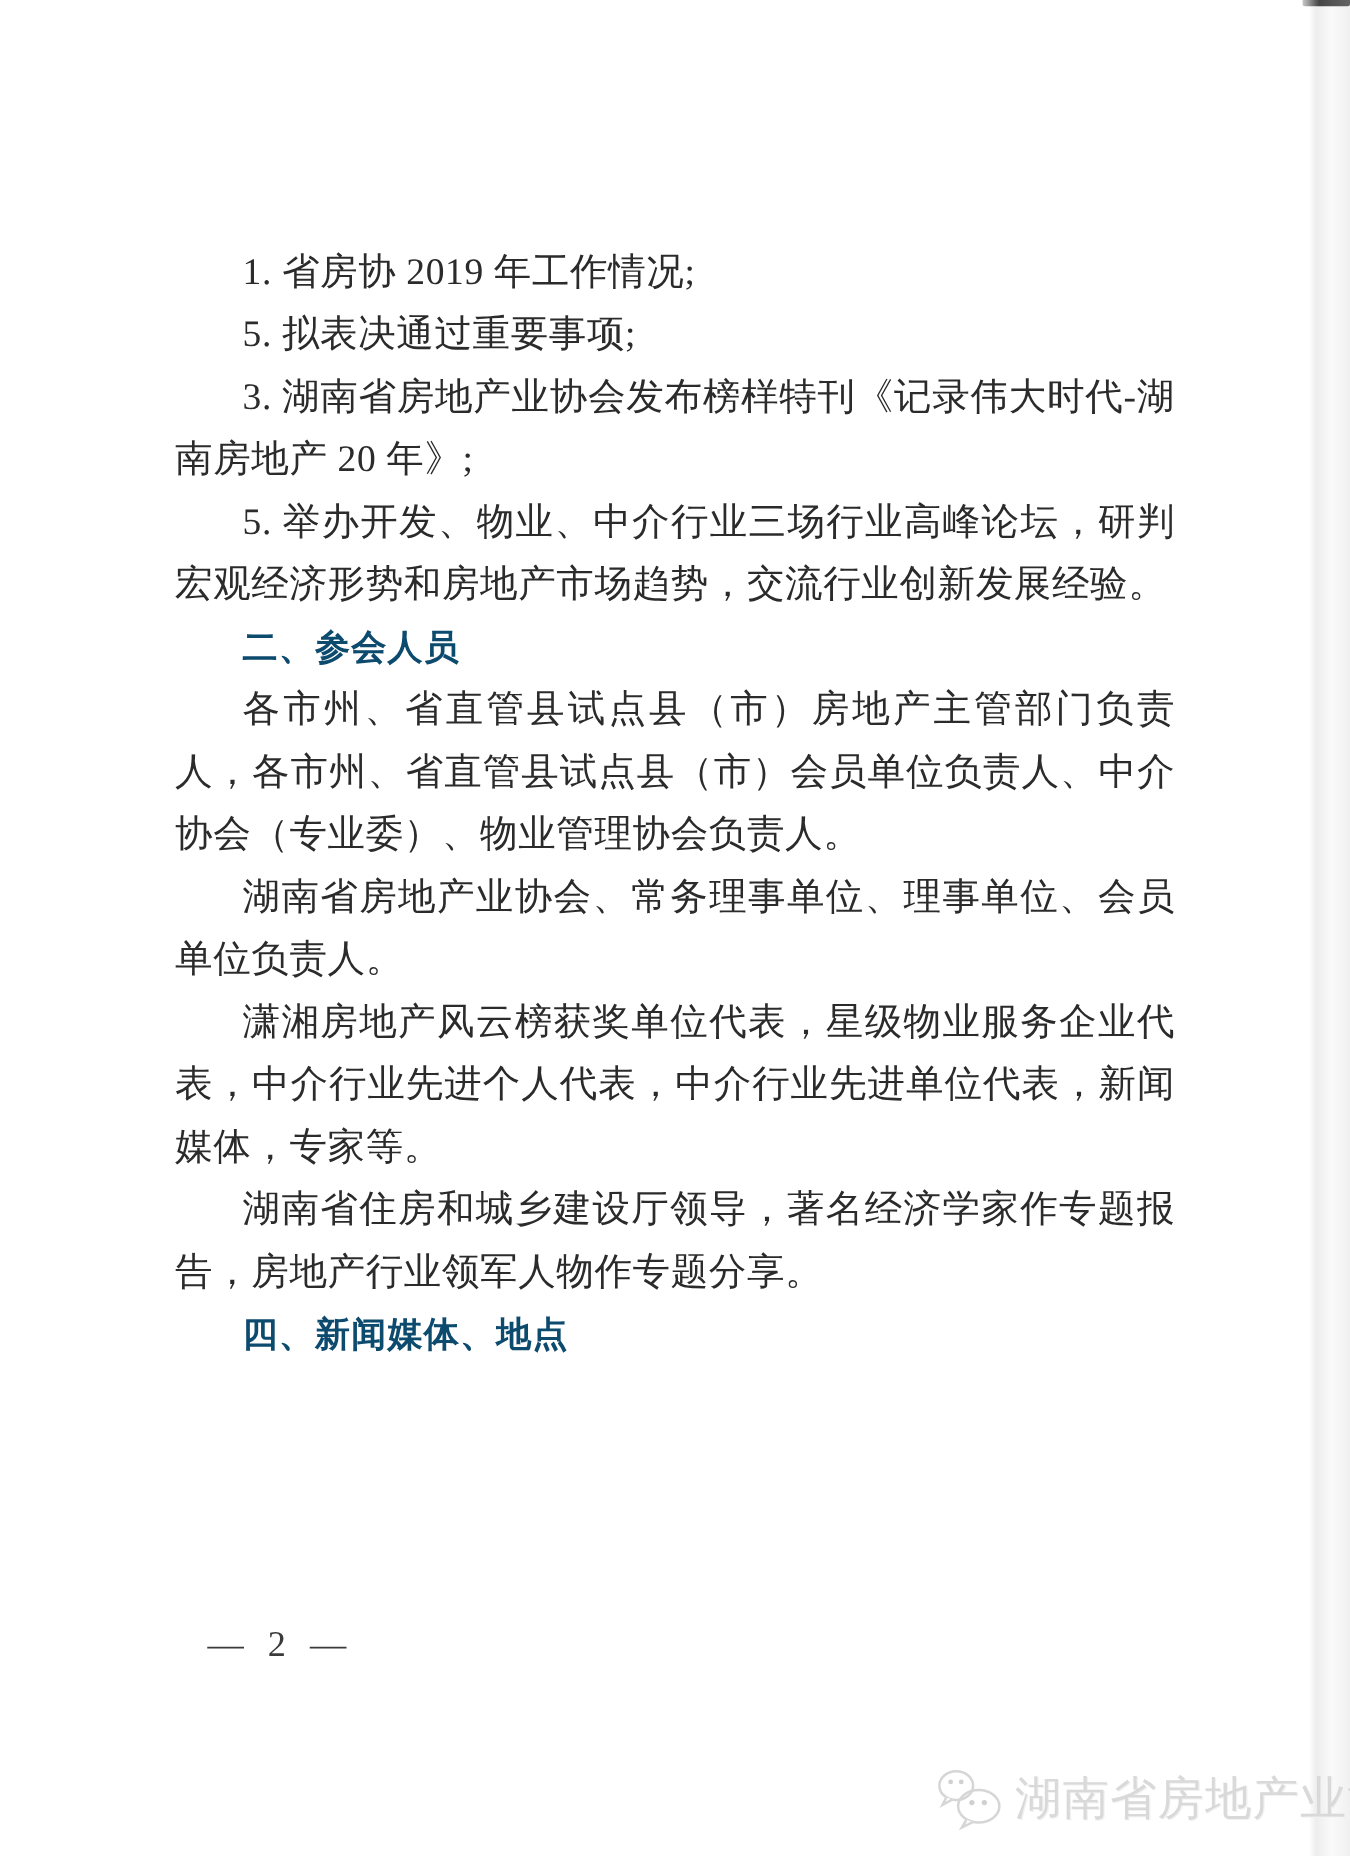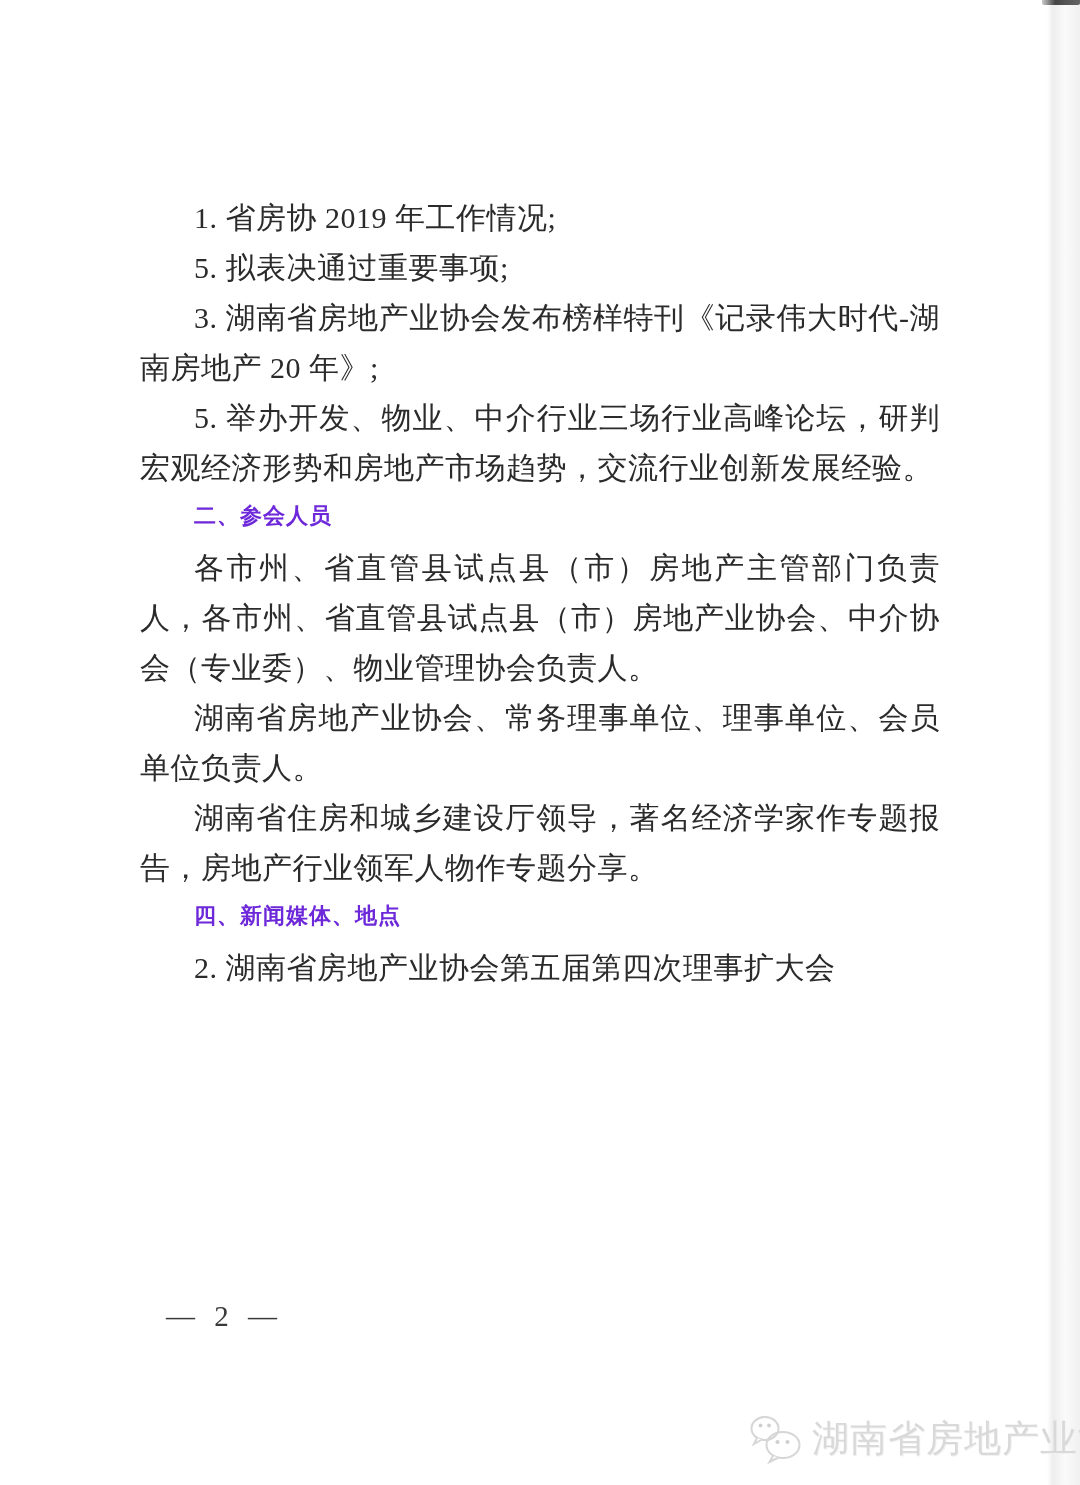--- a/index.html
+++ b/index.html
@@ -43,27 +43,27 @@
   }
   .line {
     font-size: 30px;
     line-height: 50px;
     text-align: justify;
     text-indent: 54px;
     letter-spacing: 0.5px;
     margin: 0;
   }
   .heading {
-    font-family: Liberation Mono, monospace;
+    font-family: Liberation Sans, sans-serif;
     font-weight: 700;
-    font-size: 22px;
+    font-size: 28px;
     line-height: 50px;
     text-indent: 54px;
     letter-spacing: 1px;
-    color: #6d28d9;
+    color: #0c4a6e;
     margin: 0;
   }
   .page-number {
     position: absolute;
     left: 166px;
     top: 1300px;
     font-size: 29px;
     letter-spacing: 6px;
     color: #3a3a3a;
     font-family: "Liberation Serif", "DejaVu Serif", serif;
@@ -97,25 +97,25 @@
 
   <div class="edge-shadow"></div>
   <div class="corner-mark"></div>
 
   <div class="content">
     <p class="line">1. 省房协 2019 年工作情况;</p>
     <p class="line">5. 拟表决通过重要事项;</p>
     <p class="line">3. 湖南省房地产业协会发布榜样特刊《记录伟大时代-湖南房地产 20 年》;</p>
     <p class="line">5. 举办开发、物业、中介行业三场行业高峰论坛，研判宏观经济形势和房地产市场趋势，交流行业创新发展经验。</p>
     <p class="heading">二、参会人员</p>
-    <p class="line">各市州、省直管县试点县（市）房地产主管部门负责人，各市州、省直管县试点县（市）房地产业协会、中介协会（专业委）、物业管理协会负责人。</p>
+    <p class="line">各市州、省直管县试点县（市）房地产主管部门负责人，各市州、省直管县试点县（市）会员单位负责人、中介协会（专业委）、物业管理协会负责人。</p>
     <p class="line">湖南省房地产业协会、常务理事单位、理事单位、会员单位负责人。</p>
+    <p class="line">潇湘房地产风云榜获奖单位代表，星级物业服务企业代表，中介行业先进个人代表，中介行业先进单位代表，新闻媒体，专家等。</p>
     <p class="line">湖南省住房和城乡建设厅领导，著名经济学家作专题报告，房地产行业领军人物作专题分享。</p>
     <p class="heading">四、新闻媒体、地点</p>
-    <p class="line">2. 湖南省房地产业协会第五届第四次理事扩大会</p>
   </div>
 
   <div class="page-number">— 2 —</div>
 
   <div class="footer-watermark">
     <span class="wechat-icon">
       <svg width="56" height="50" viewBox="0 0 56 50" xmlns="http://www.w3.org/2000/svg">
         <g fill="none" stroke="#d6d6d6" stroke-width="2">
           <ellipse cx="17" cy="14.5" rx="13.5" ry="11.5"></ellipse>
           <path d="M9 24 L6 30 L14 25.5" fill="#ffffff" stroke="#d6d6d6"></path>

